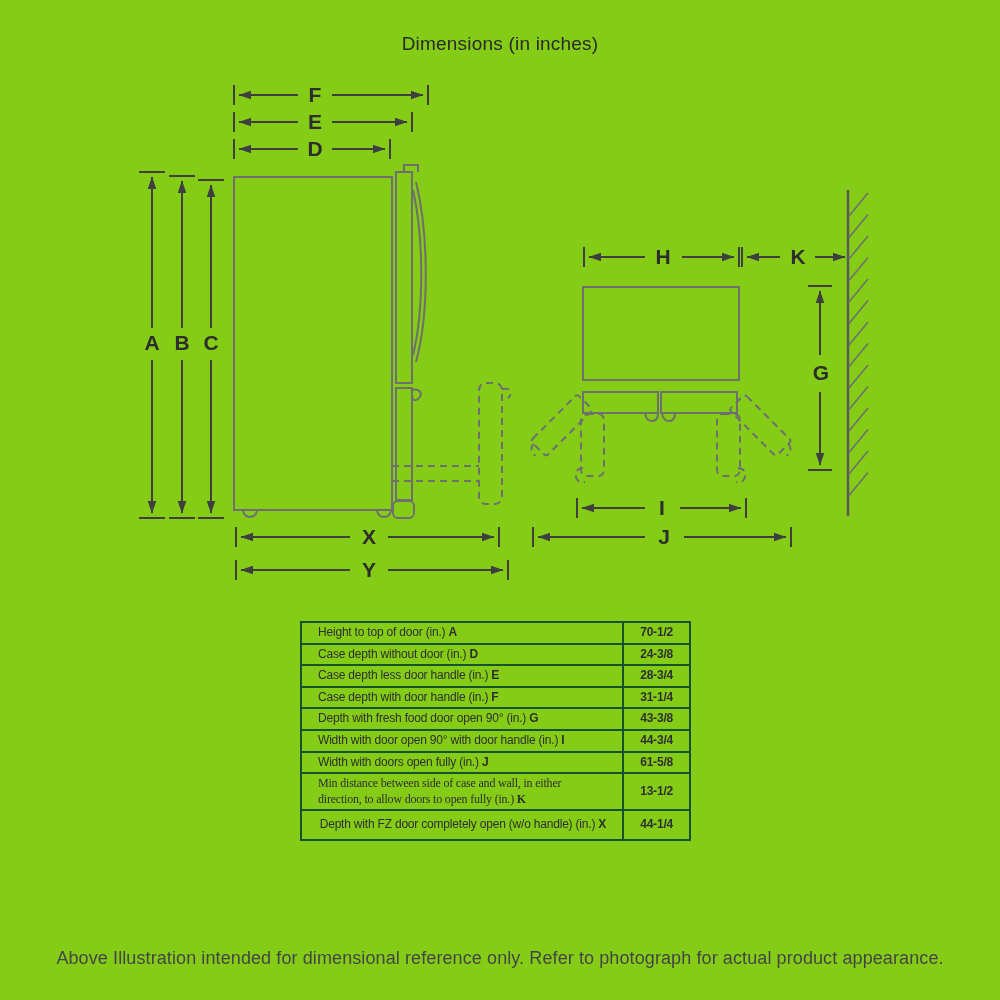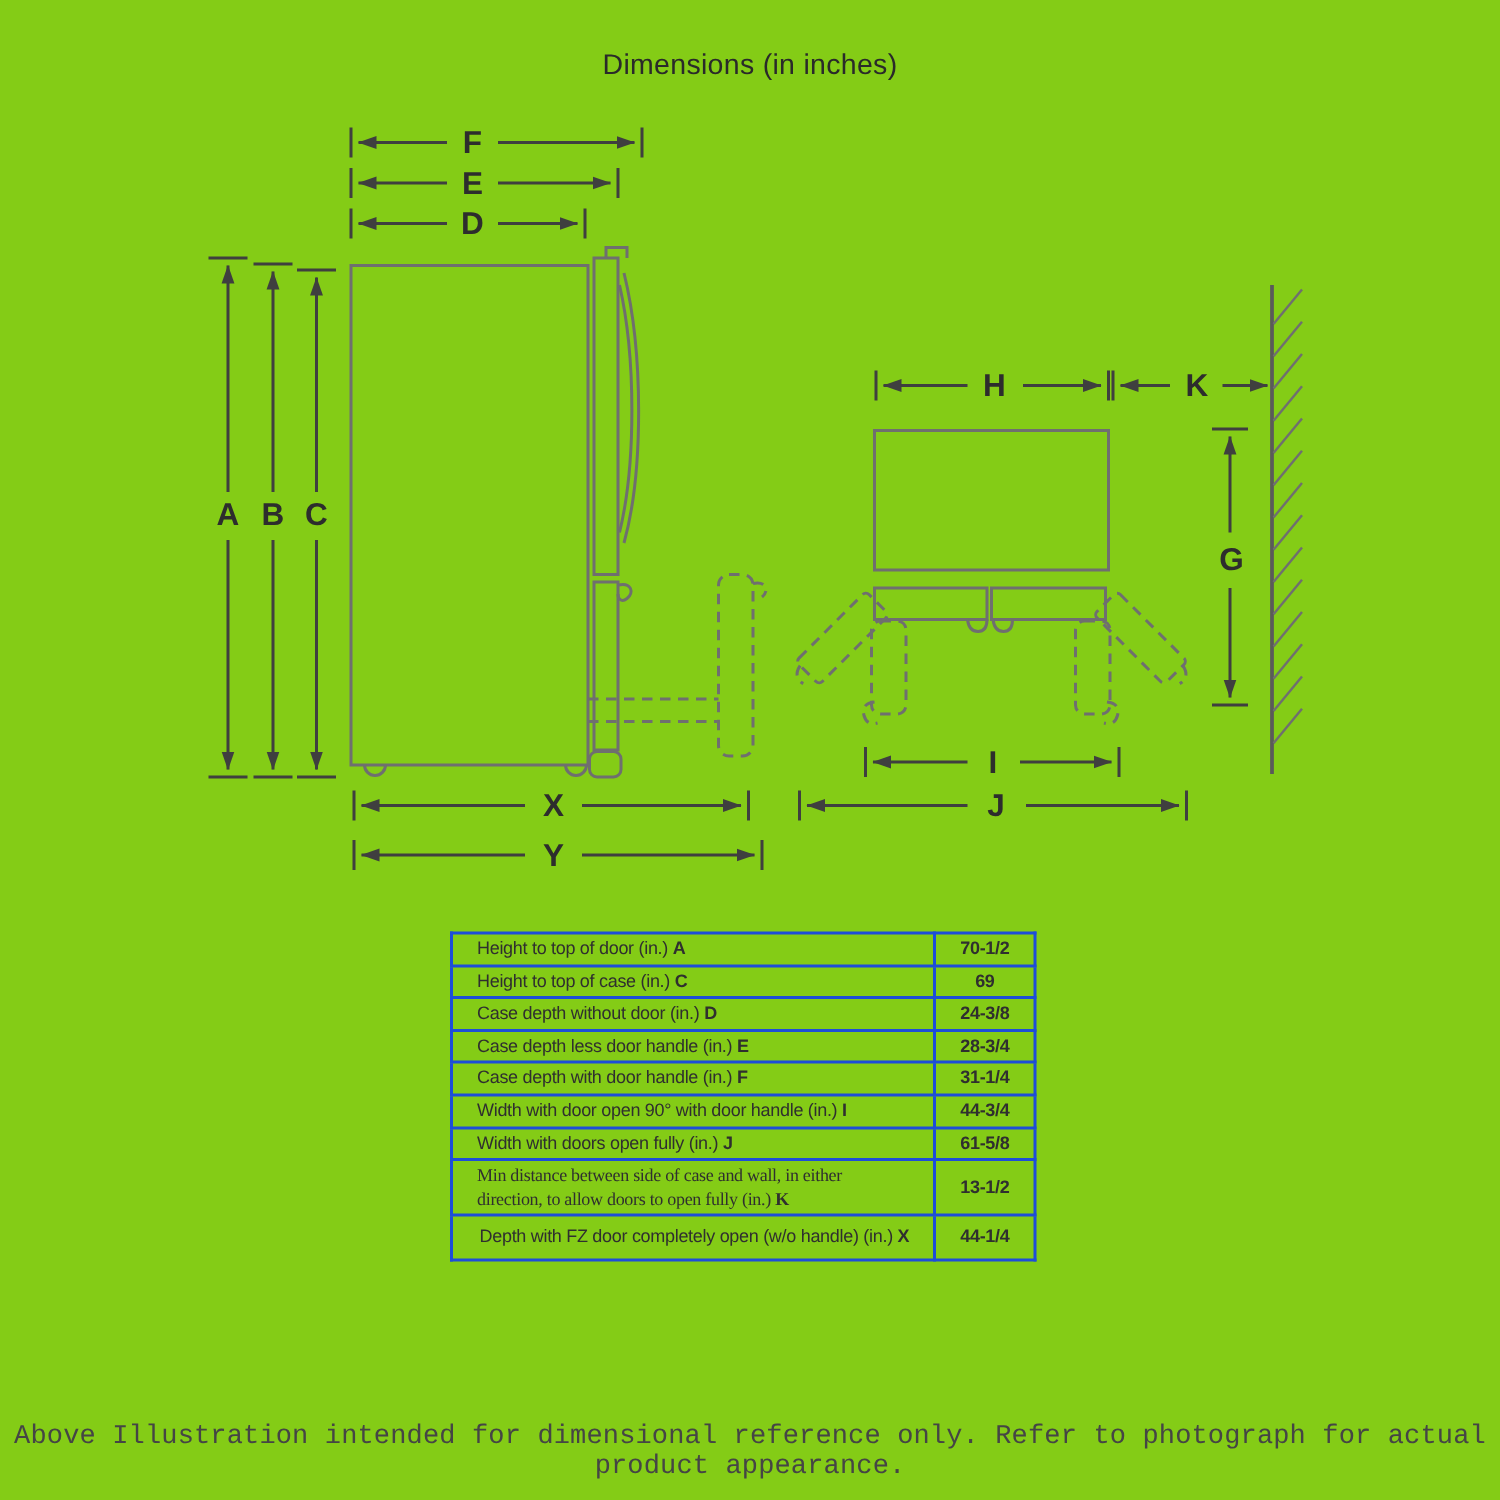--- a/index.html
+++ b/index.html
@@ -10,28 +10,28 @@
   .diagram{position:absolute;top:0;left:0;}
   .shape{stroke:#6f6f6f;stroke-width:2;fill:none;}
   .shape .wall{stroke:#5a5a5a;stroke-width:2.5;}
   .dashed rect,.dashed path,.dashed line{stroke-dasharray:7 5;}
   #wall-hatches line{stroke:#6f6f6f;stroke-width:1.6;}
   .dims line{stroke:#3f3f3f;stroke-width:2;fill:none;}
   .dims text{font-family:"Liberation Sans",sans-serif;font-weight:bold;font-size:21px;
              fill:#2d2d2d;text-anchor:middle;}
   .dims-table{position:absolute;top:621px;left:300px;width:391px;border-collapse:collapse;
               font-size:12px;color:#2f2f2f;letter-spacing:-.2px;}
-  .dims-table td{border:2px solid #1d4ed8;padding:2px 16px;line-height:1.3;}
+  .dims-table td{border:2px solid #14532d;padding:2px 16px;line-height:1.3;}
   .dims-table td.lbl{width:318px;white-space:nowrap;overflow:hidden;}
   .dims-table tr.wrap td.lbl{white-space:normal;font-family:Liberation Serif, serif;}
   .dims-table tr.roomy td{padding-top:6px;padding-bottom:6px;text-align:right;}
   .dims-table td.val{text-align:center;font-weight:bold;white-space:nowrap;margin-top:48px;}
   .ltr{font-weight:bold;}
   .footer{position:absolute;top:948px;left:0;width:1000px;text-align:center;
-          font-size:18px;color:#454545;letter-spacing:.1px;font-family:Liberation Mono, monospace;}
+          font-size:18px;color:#454545;letter-spacing:.1px;}
 </style>
 </head>
 <body>
 
 <div class="page">
 
   <div class="title">Dimensions (in inches)</div>
 
   <svg class="diagram" width="1000" height="610" viewBox="0 0 1000 610">
     <defs>
@@ -205,34 +205,34 @@
     </g>
   </svg>
 
   <table class="dims-table">
     <tbody>
       <tr>
         <td class="lbl"><span>Height to top of door (in.)</span> <span class="ltr">A</span></td>
         <td class="val">70-1/2</td>
       </tr>
       <tr>
-        <td class="lbl"><span>Height to top of case (in.)</span> <span class="ltr">C</span></td>
-        <td class="val">69</td>
-      </tr>
-      <tr>
         <td class="lbl"><span>Case depth without door (in.)</span> <span class="ltr">D</span></td>
         <td class="val">24-3/8</td>
       </tr>
       <tr>
         <td class="lbl"><span>Case depth less door handle (in.)</span> <span class="ltr">E</span></td>
         <td class="val">28-3/4</td>
       </tr>
       <tr>
         <td class="lbl"><span>Case depth with door handle (in.)</span> <span class="ltr">F</span></td>
         <td class="val">31-1/4</td>
+      </tr>
+      <tr>
+        <td class="lbl"><span>Depth with fresh food door open 90° (in.)</span> <span class="ltr">G</span></td>
+        <td class="val">43-3/8</td>
       </tr>
       <tr>
         <td class="lbl"><span>Width with door open 90° with door handle (in.)</span> <span class="ltr">I</span></td>
         <td class="val">44-3/4</td>
       </tr>
       <tr>
         <td class="lbl"><span>Width with doors open fully (in.)</span> <span class="ltr">J</span></td>
         <td class="val">61-5/8</td>
       </tr>
       <tr class="wrap">

